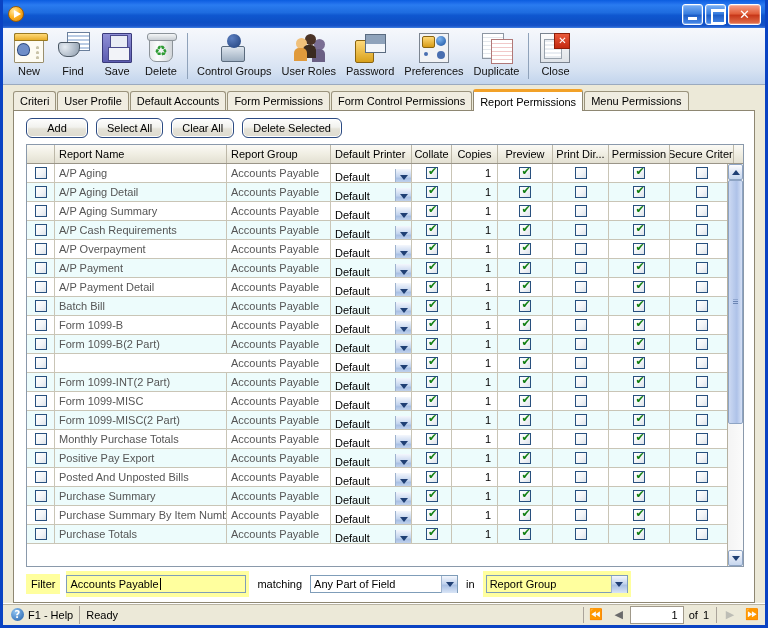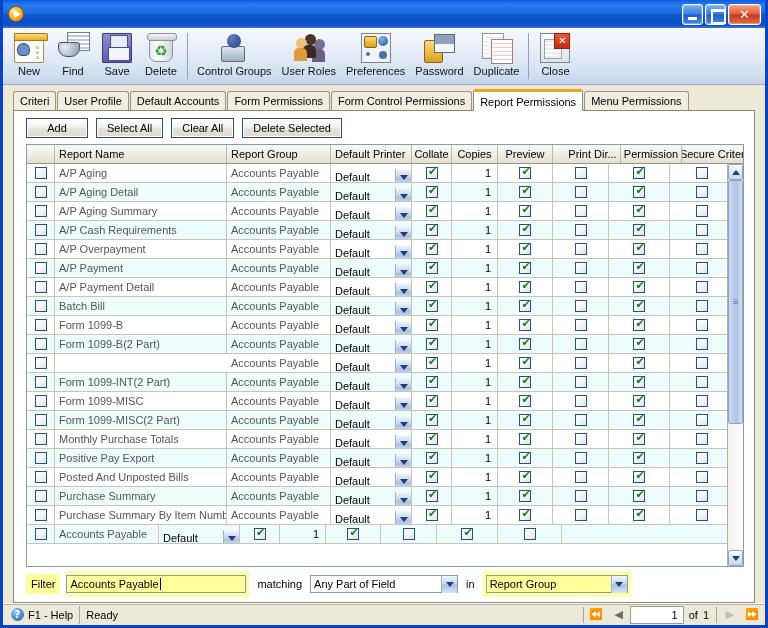--- a/index.html
+++ b/index.html
@@ -168,21 +168,21 @@
   .actionrow {
     display: flex; gap: 8px;
     padding: 7px 0 6px 12px;
     flex-shrink: 0;
   }
   .btn {
     height: 20px; min-width: 62px;
     padding: 0 10px;
     background: linear-gradient(to bottom,#fdfdfd 0%,#f2f2ee 45%,#e4e2d8 55%,#dedbce 100%);
     border: 1px solid #2b4a82;
-    border-radius: 0;
+    border-radius: 6px;
     font-size: 11px; color: #000;
     display: flex; align-items: center; justify-content: center;
     box-shadow: inset 0 0 0 1px #fff;
   }
 
   
   .grid-wrap {
     margin: 0 10px 0 12px;
     border: 1px solid #8a99ab;
     background: #fff;
@@ -401,29 +401,29 @@
       <div class="tb-label">Control Groups</div>
     </div>
     <div class="tb-btn">
       <div class="tb-icon">
           <div class="ic-roles" style="position:absolute;inset:0;"></div>
         </div>
       <div class="tb-label">User Roles</div>
     </div>
     <div class="tb-btn">
       <div class="tb-icon">
-          <div class="ic-pref" style="position:absolute;inset:0;"></div>
-        </div>
-      <div class="tb-label">Preferences</div>
+          <div class="ic-pass" style="position:absolute;inset:0;"></div>
+        </div>
+      <div class="tb-label">Password</div>
     </div>
     <div class="tb-btn">
       <div class="tb-icon">
-          <div class="ic-pass" style="position:absolute;inset:0;"></div>
-        </div>
-      <div class="tb-label">Password</div>
+          <div class="ic-pref" style="position:absolute;inset:0;"></div>
+        </div>
+      <div class="tb-label">Preferences</div>
     </div>
     <div class="tb-btn">
       <div class="tb-icon">
           <div class="ic-dup" style="position:absolute;inset:0;"></div>
         </div>
       <div class="tb-label">Duplicate</div>
     </div>
 
     <div class="tb-sep"></div>
 
@@ -470,21 +470,21 @@
 
     <div class="grid-wrap">
       <div class="grid-head" id="grid-head">
           <div class="hcell center" style="width: 28px;"></div>
           <div class="hcell" style="width: 172px;">Report Name</div>
           <div class="hcell" style="width: 104px;">Report Group</div>
           <div class="hcell" style="width: 81px;">Default Printer</div>
           <div class="hcell center" style="width: 40px;">Collate</div>
           <div class="hcell center" style="width: 46px;">Copies</div>
           <div class="hcell center" style="width: 55px;">Preview</div>
-          <div class="hcell center" style="width: 56px; margin-left: 12px;">Print Dir...</div>
+          <div class="hcell center" style="width: 56px;">Print Dir...</div>
           <div class="hcell center" style="width: 61px;">Permission</div>
           <div class="hcell center" style="width: 64px;">Secure Criteri</div>
         </div>
       <div class="grid-body">
         <div class="rows" id="grid-rows">
             <div class="row">
               <div class="cell center" style="width: 28px;">
                 <div class="cb"></div>
               </div>
               <div class="cell" style="width: 172px;">A/P Aging</div>
@@ -1031,20 +1031,21 @@
                 <div class="cb checked"></div>
               </div>
               <div class="cell center" style="width: 64px;">
                 <div class="cb"></div>
               </div>
             </div>
             <div class="row alt">
               <div class="cell center" style="width: 28px;">
                 <div class="cb"></div>
               </div>
+              <div class="cell" style="width: 172px;">Purchase Totals</div>
               <div class="cell" style="width: 104px;">Accounts Payable</div>
               <div class="cell" style="width: 81px; padding: 0px;">
                 <div class="ddcell">
                   <span class="ddtext">Default</span>
                   <span class="ddbtn"></span>
                 </div>
               </div>
               <div class="cell center" style="width: 40px;">
                 <div class="cb checked"></div>
               </div>

